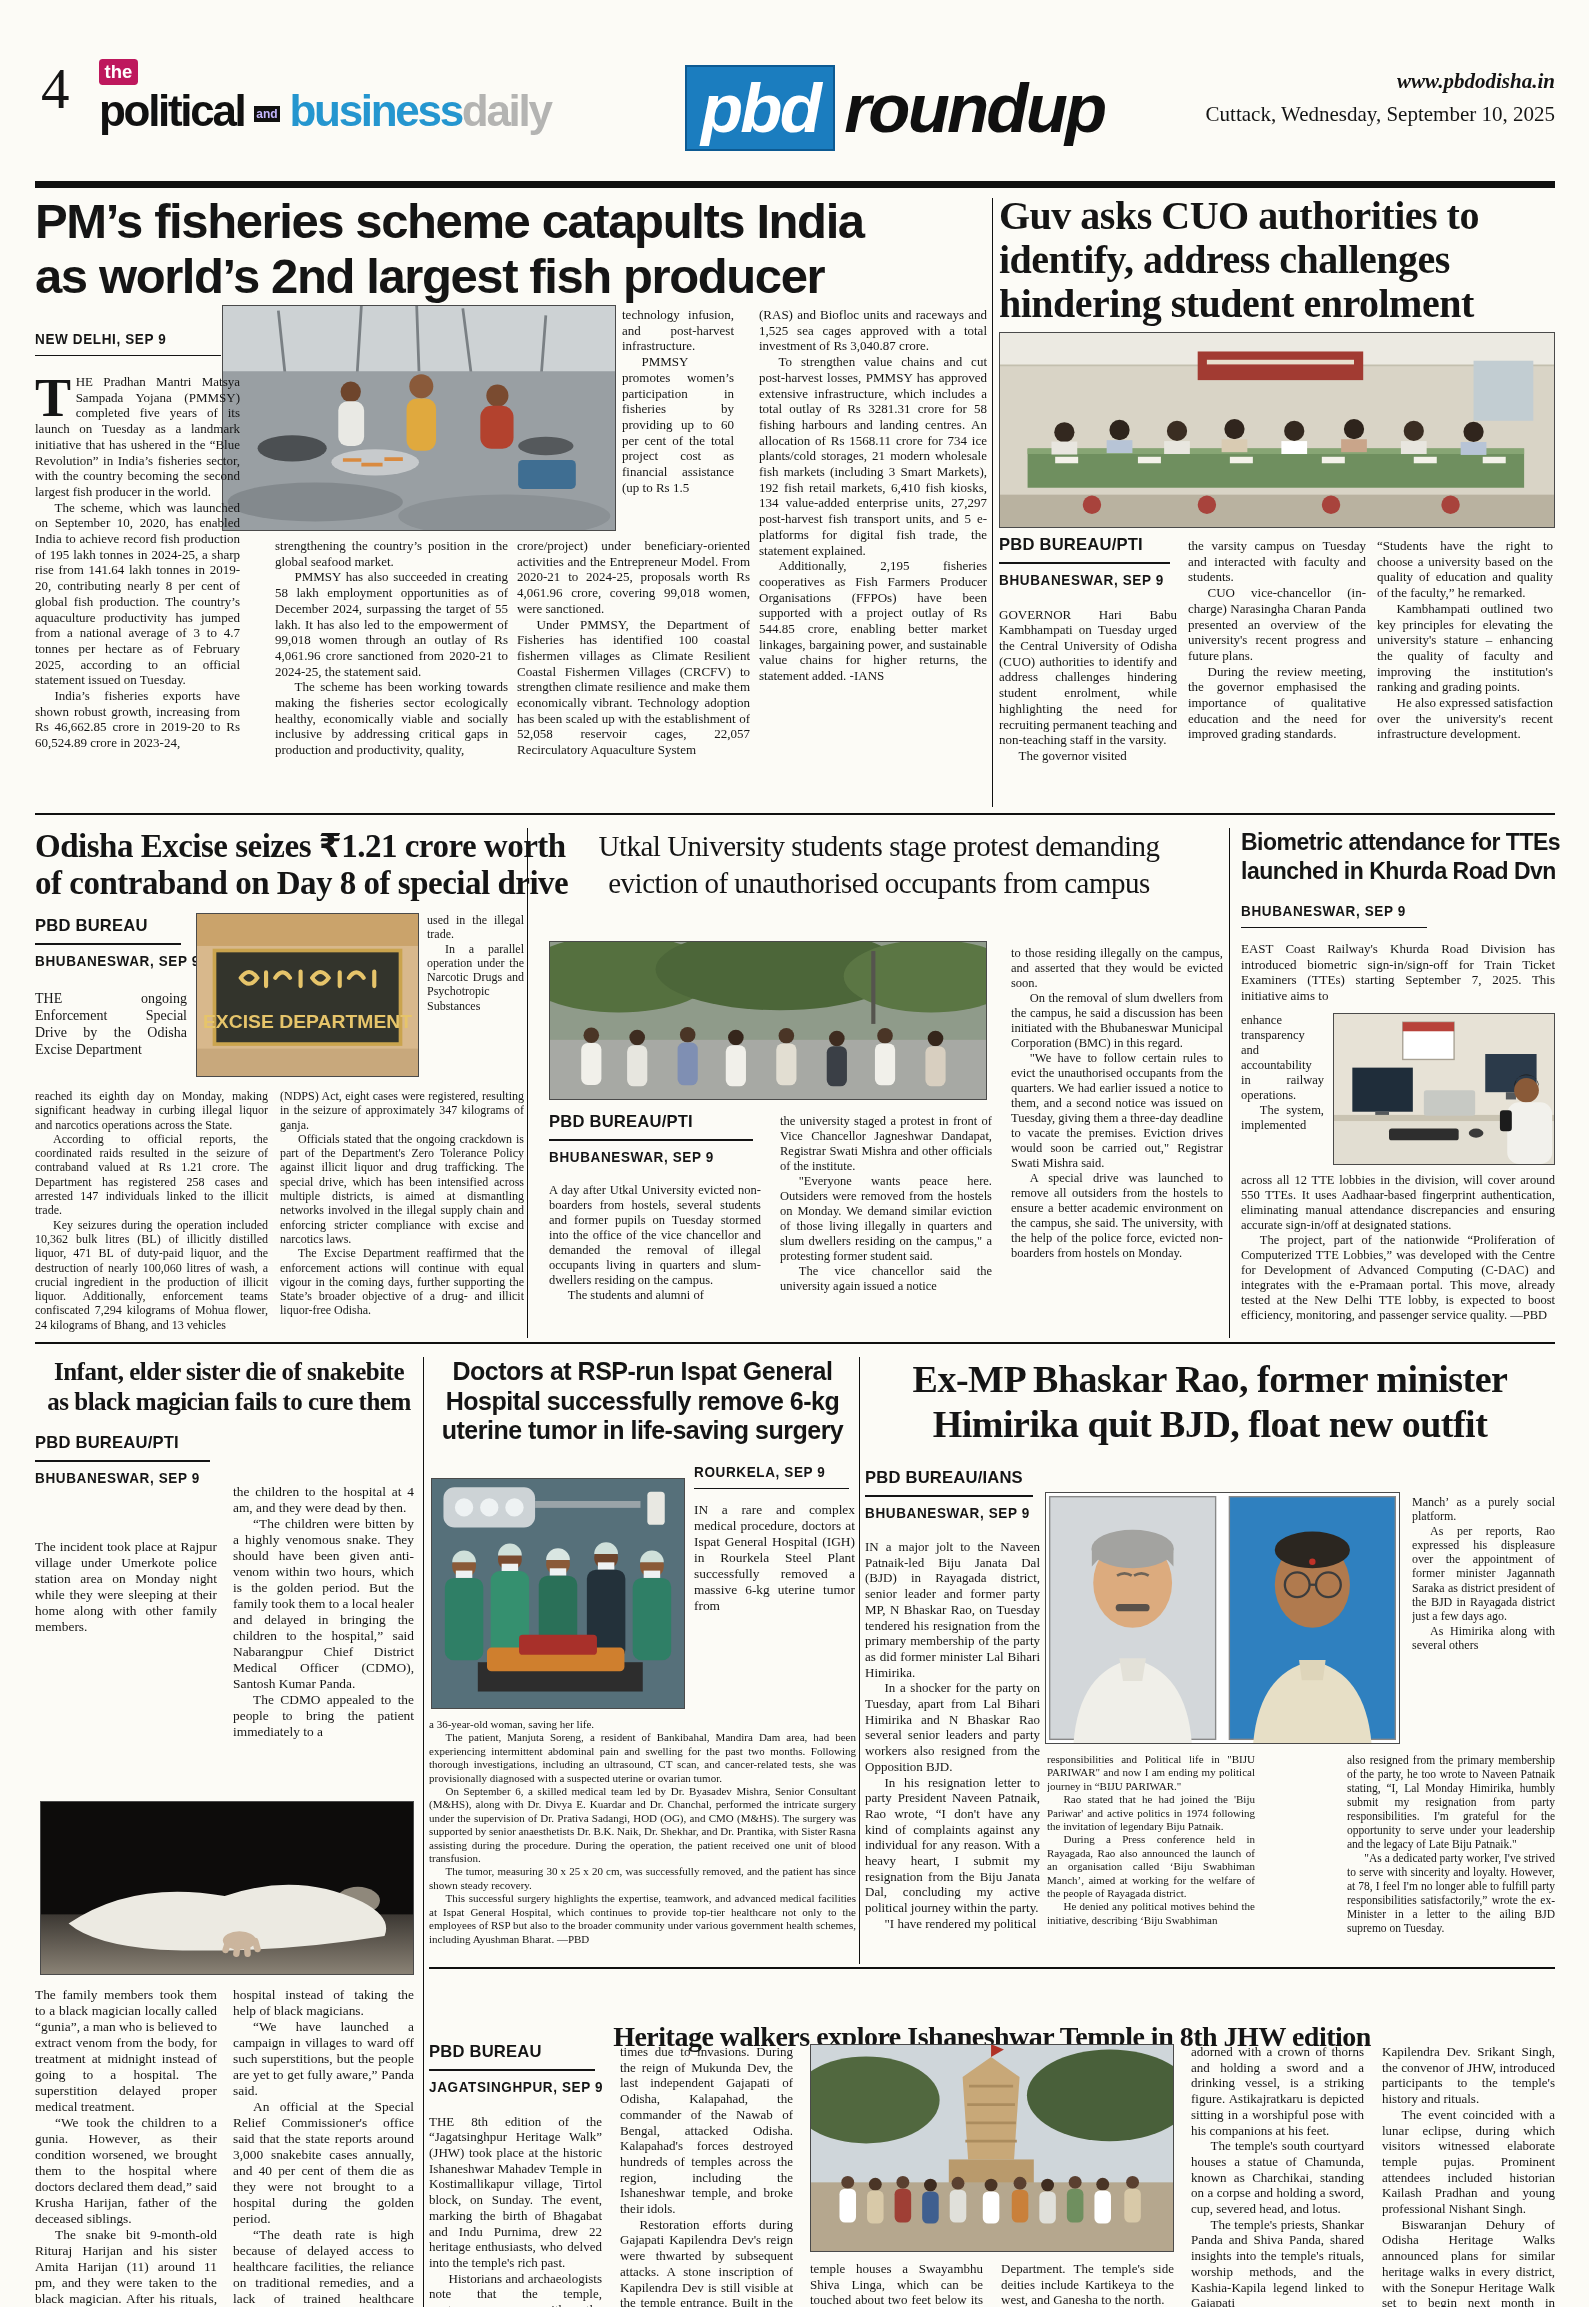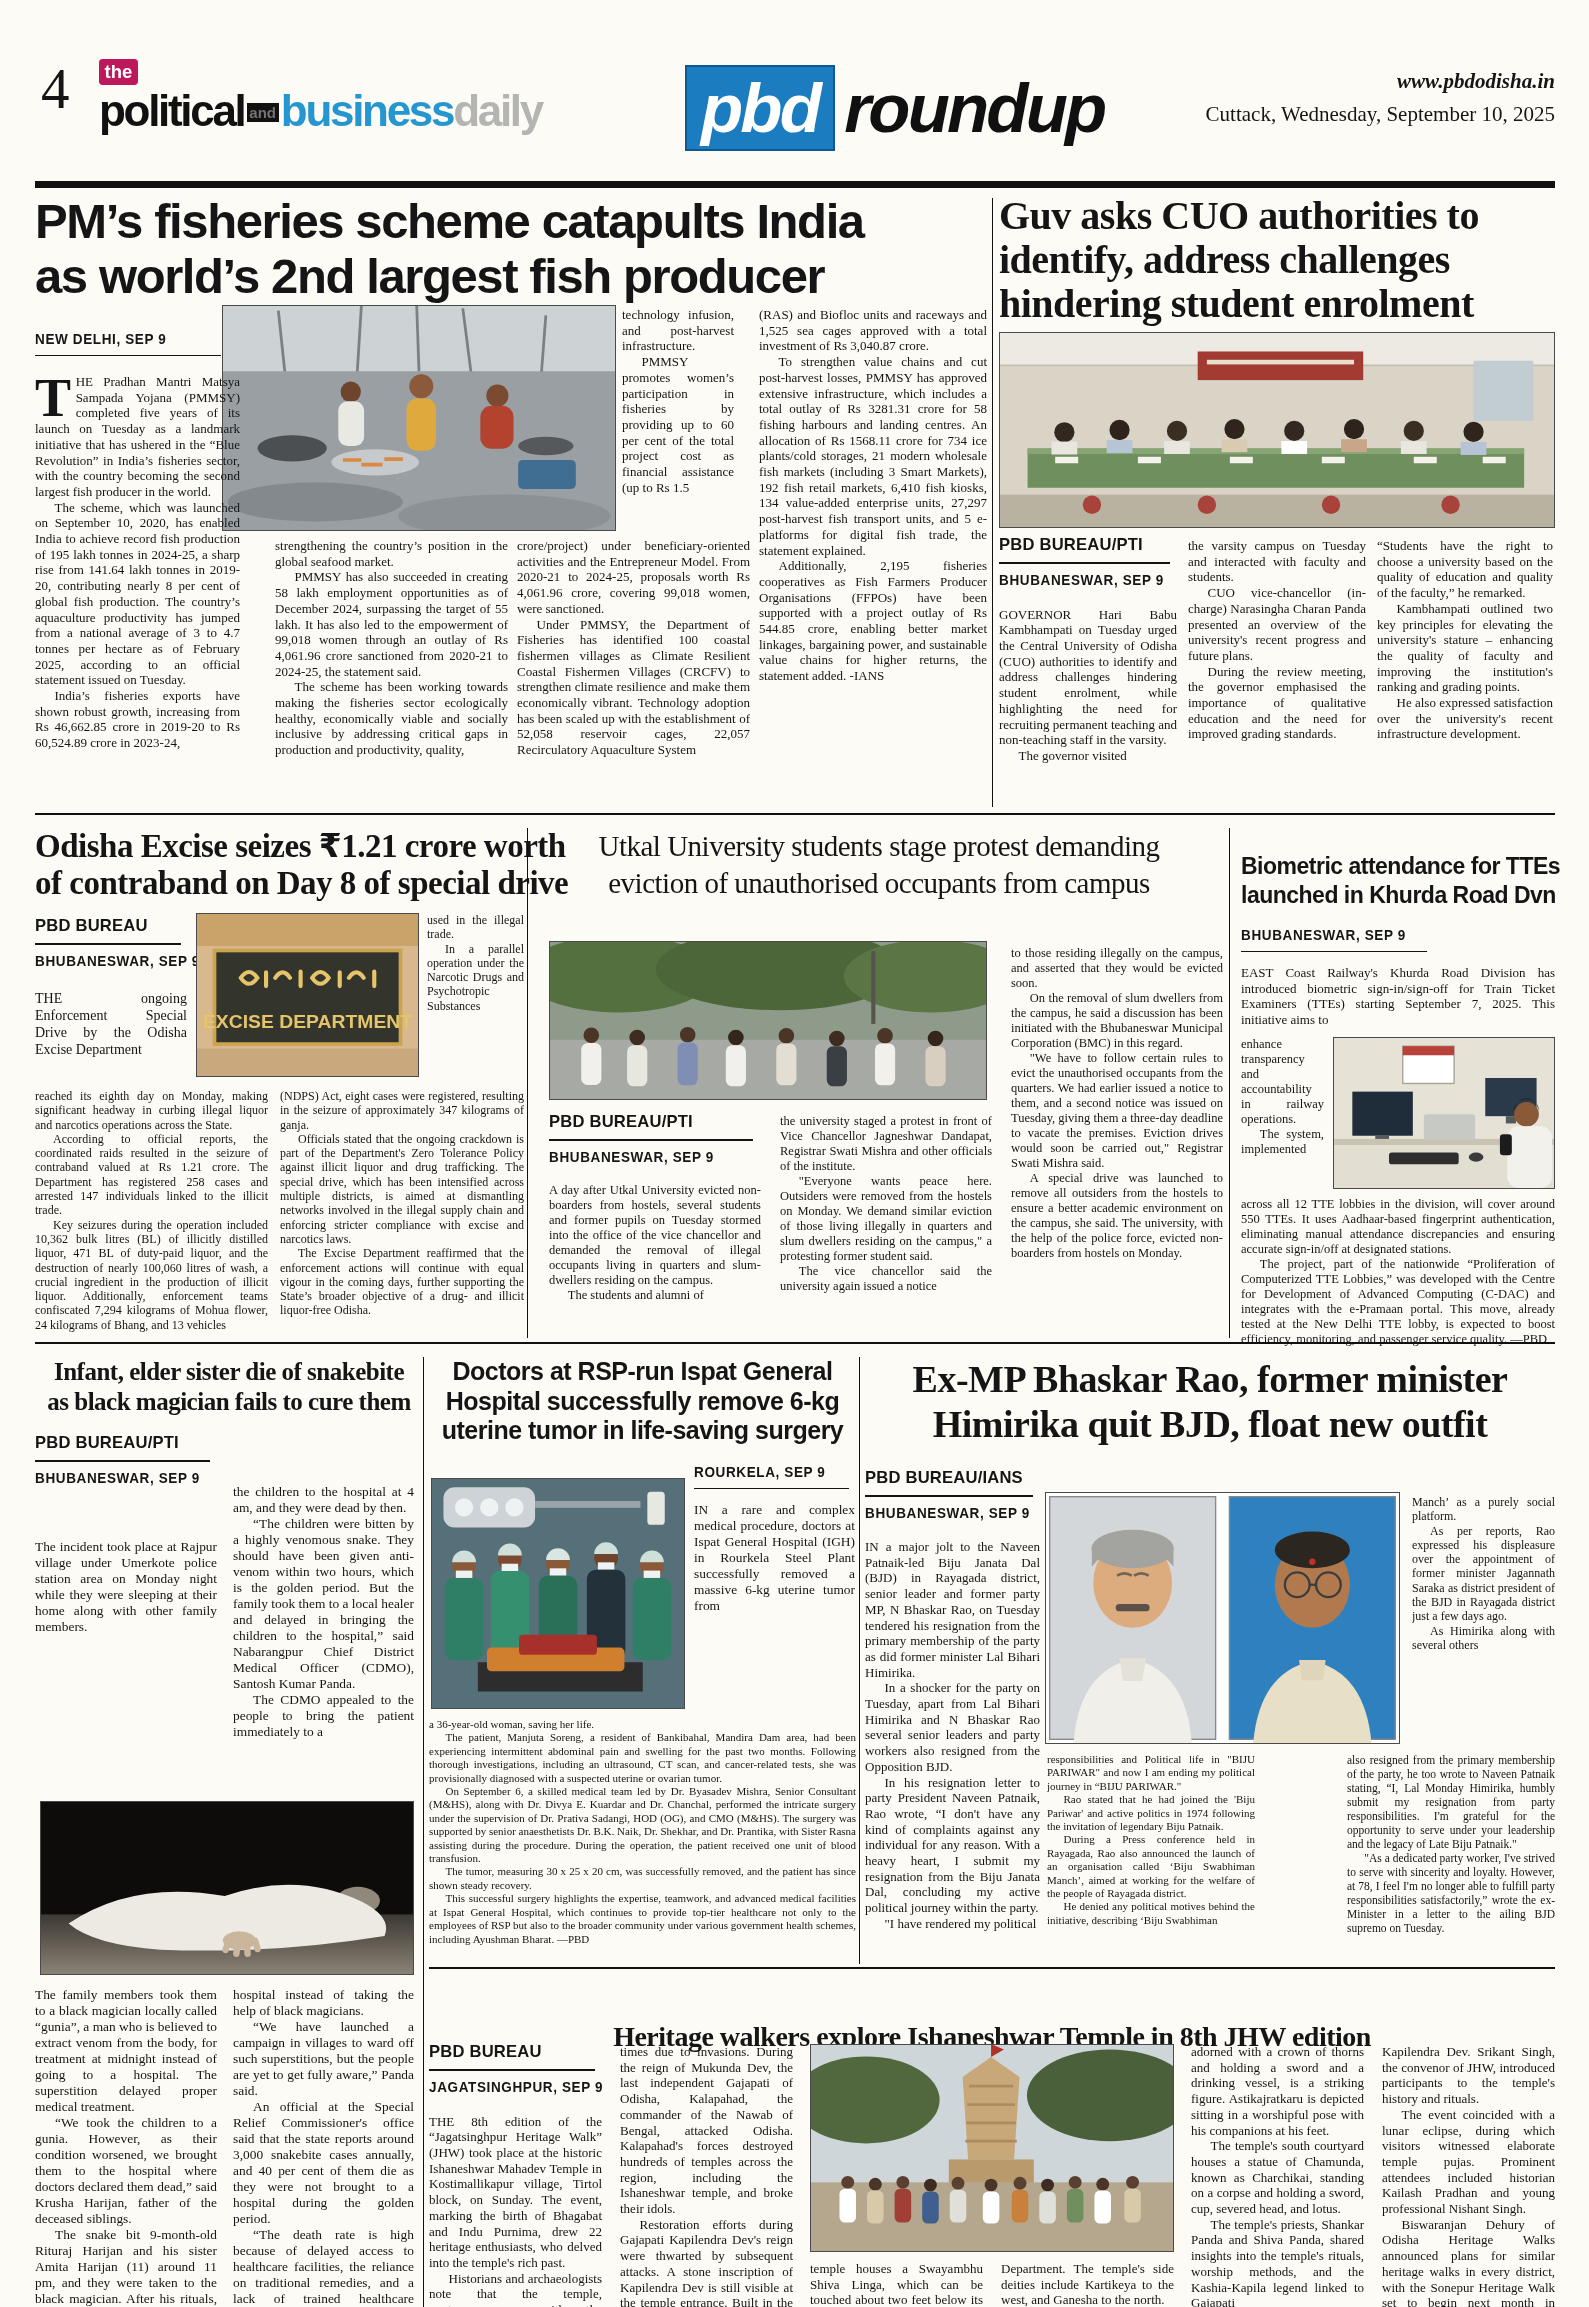--- a/index.html
+++ b/index.html
@@ -31,22 +31,22 @@
   .dropcap p:first-child::first-letter{float:left;font-size:54px;line-height:.82;
       padding:1.8px 4.6px 0 0;font-weight:700;}
   
   .photo{position:absolute;border:0.9px solid #4a4a4a;background:#c2410c;}
   .photo svg{display:block;width:100%;height:100%;}
   
   .mast-badge{display:inline-block;background:#be185d;color:#fff;border-radius:3.7px;
       font:700 18.5px/1 "Liberation Sans",sans-serif;padding:3.7px 5.5px;}
   .mast-words{font:800 44px/1 "Liberation Sans",sans-serif;letter-spacing:-2.3px;margin-top:4.6px;}
   .w-pol{color:#111;}
-  .w-and{display:inline-block;background:#111;color:#737373;font-size:15px;letter-spacing:0;
-      padding:1.8px 2.8px;vertical-align:8.3px;margin:0 2px;}
+  .w-and{display:inline-block;background:#111;color:#c4b5fd;font-size:12px;letter-spacing:0;
+      padding:1.8px 2.8px;vertical-align:8.3px;margin:0 9px;}
   .w-biz{color:#2596cf;}
   .w-daily{color:#b4b4b2;}
   .pbd-badge{display:inline-block;background:#1b7dbf;color:#fff;border:2.8px solid #0d5econtent92;
       border:2.8px solid #0d5a92;font:italic 800 69px/1 "Liberation Sans",sans-serif;
       padding:6.5px 14px;letter-spacing:-2.8px;}
   .roundup-word{font:italic 800 69px/1 "Liberation Sans",sans-serif;color:#101010;
       margin-left:9.2px;letter-spacing:-2.8px;}
   .site-url{font:italic 700 21px "Liberation Serif",serif;}
   .issue-line{font:21px "Liberation Serif",serif;margin-top:8.3px;}
   .pgnum{font:400 57px/1 "Liberation Serif",serif;}
@@ -298,21 +298,21 @@
     <div class="col fs27" style="position:absolute;left:478px;top:118px;width:212px;height:392px;">
         <p>to those residing illegally on the campus, and asserted that they would be evicted soon.</p>
         <p>On the removal of slum dwellers from the campus, he said a discussion has been initiated with the Bhubaneswar Municipal Corporation (BMC) in this regard.</p>
         <p>"We have to follow certain rules to evict the unauthorised occupants from the quarters. We had earlier issued a notice to them, and a second notice was issued on Tuesday, giving them a three-day deadline to vacate the premises. Eviction drives would soon be carried out," Registrar Swati Mishra said.</p>
         <p>A special drive was launched to remove all outsiders from the hostels to ensure a better academic environment on the campus, she said. The university, with the help of the police force, evicted non-boarders from hostels on Monday.</p>
       </div>
   </div>
 
   <div class="vrule" style="left:1229px;top:828px;width:1.4px;height:510px;"></div>
 
-  <div class="abs" style="left:1241px;top:828px;width:314px;height:510px;margin-top:24px;">
+  <div class="abs" style="left:1241px;top:828px;width:314px;height:510px;">
     <div class="hl hl-sans" style="font-size:23px;line-height:29px;text-align:center;letter-spacing:-0.5px;">
         <div>Biometric attendance for TTEs</div>
         <div>launched in Khurda Road Dvn</div>
       </div>
     <div style="position:absolute;left:0;top:74px;width:194px;">
       <div class="dateline">BHUBANESWAR, SEP 9</div>
       <div class="dlrule"></div>
     </div>
     <div class="col fs28" style="position:absolute;left:0;top:113px;width:314px;height:67px;">
         <p>EAST Coast Railway's Khurda Road Division has introduced biometric sign-in/sign-off for Train Ticket Examiners (TTEs) starting September 7, 2025. This initiative aims to</p>

